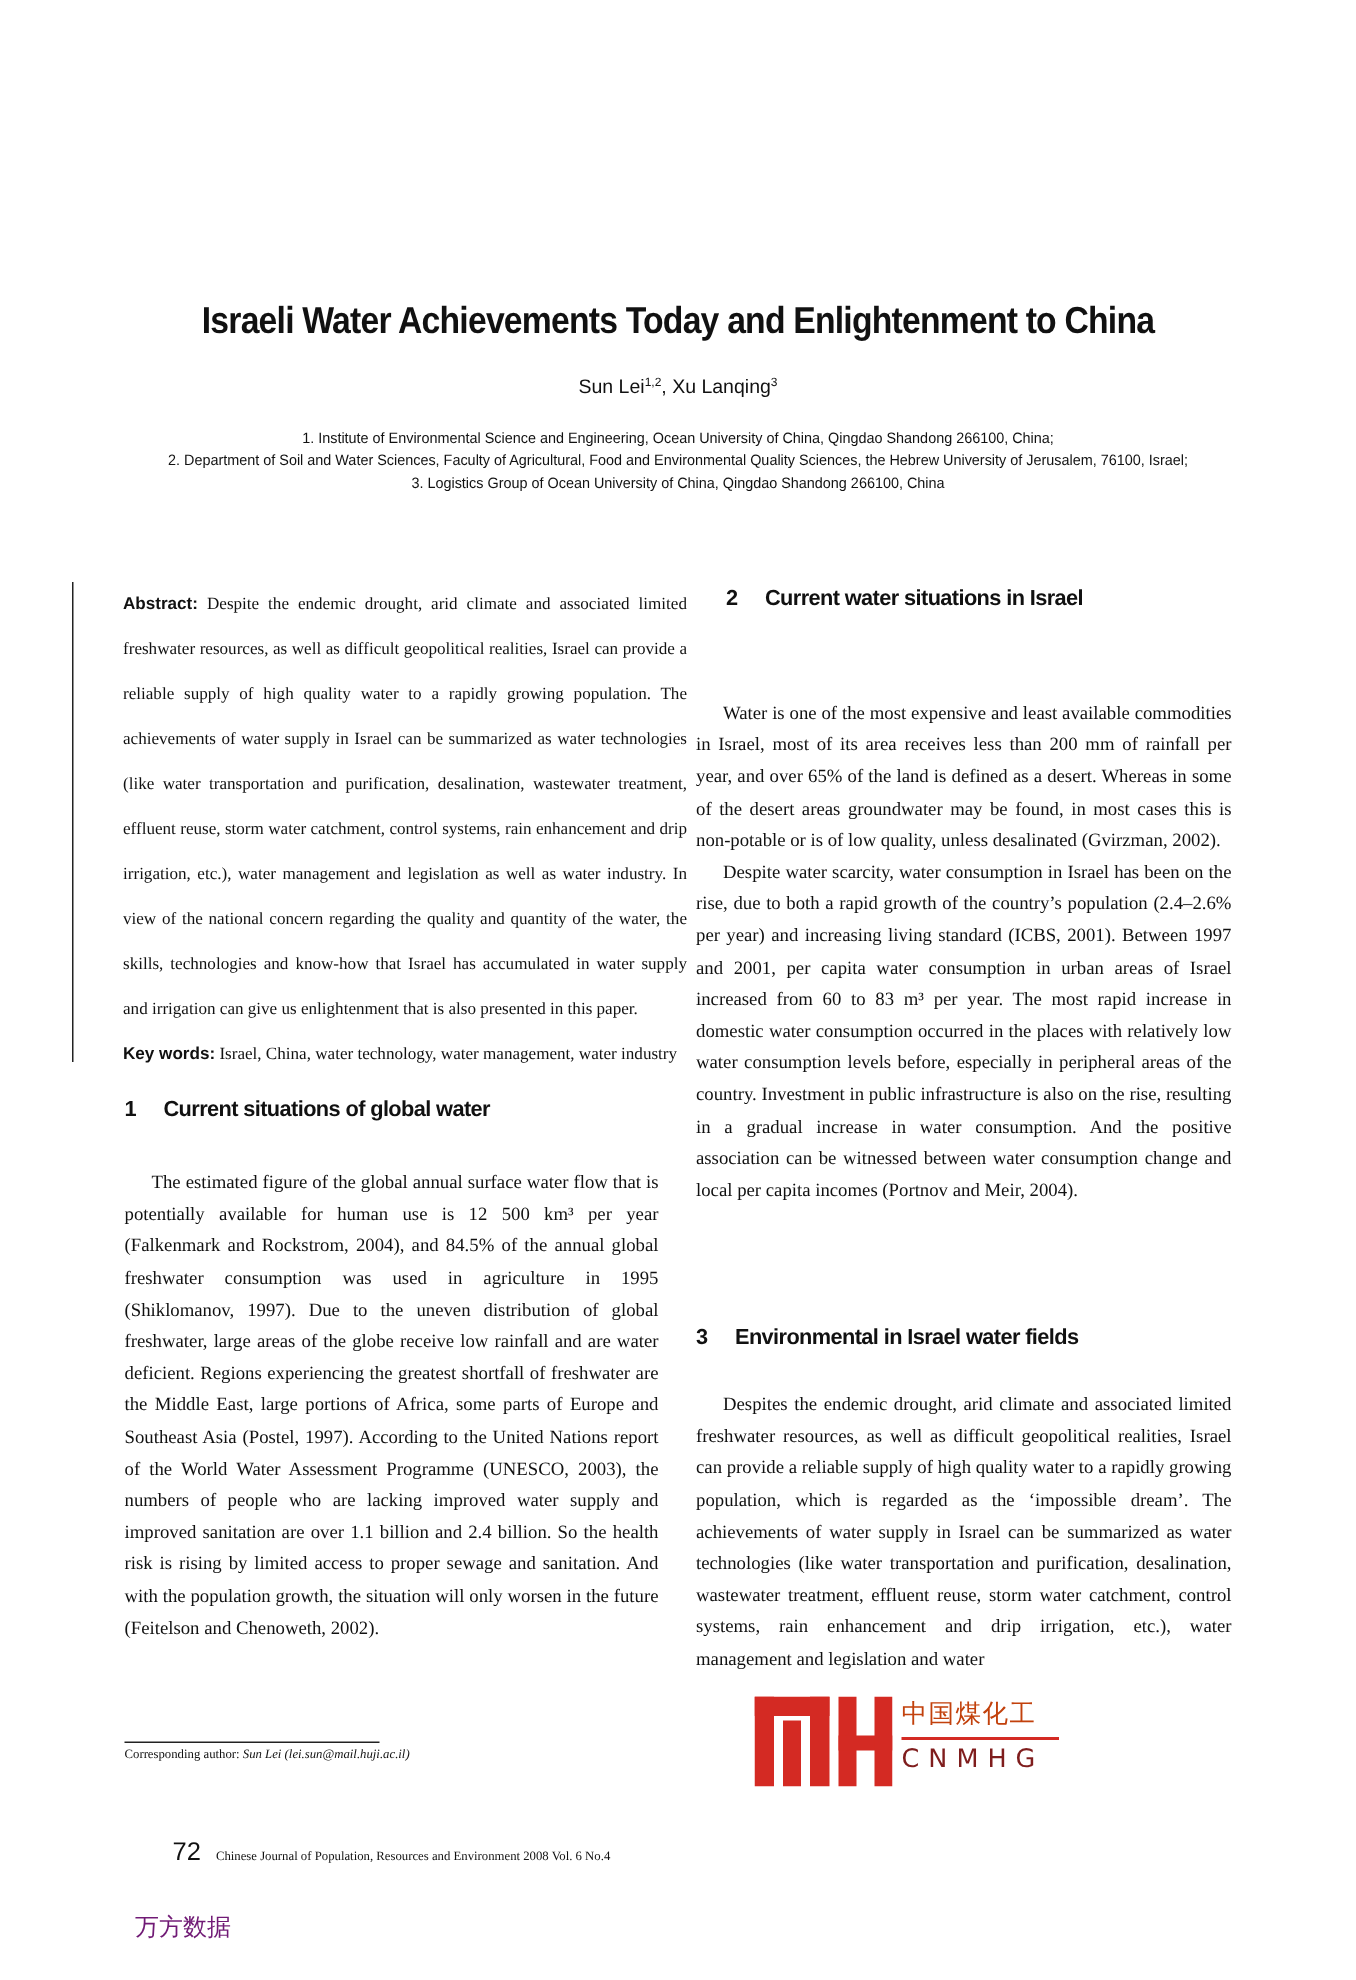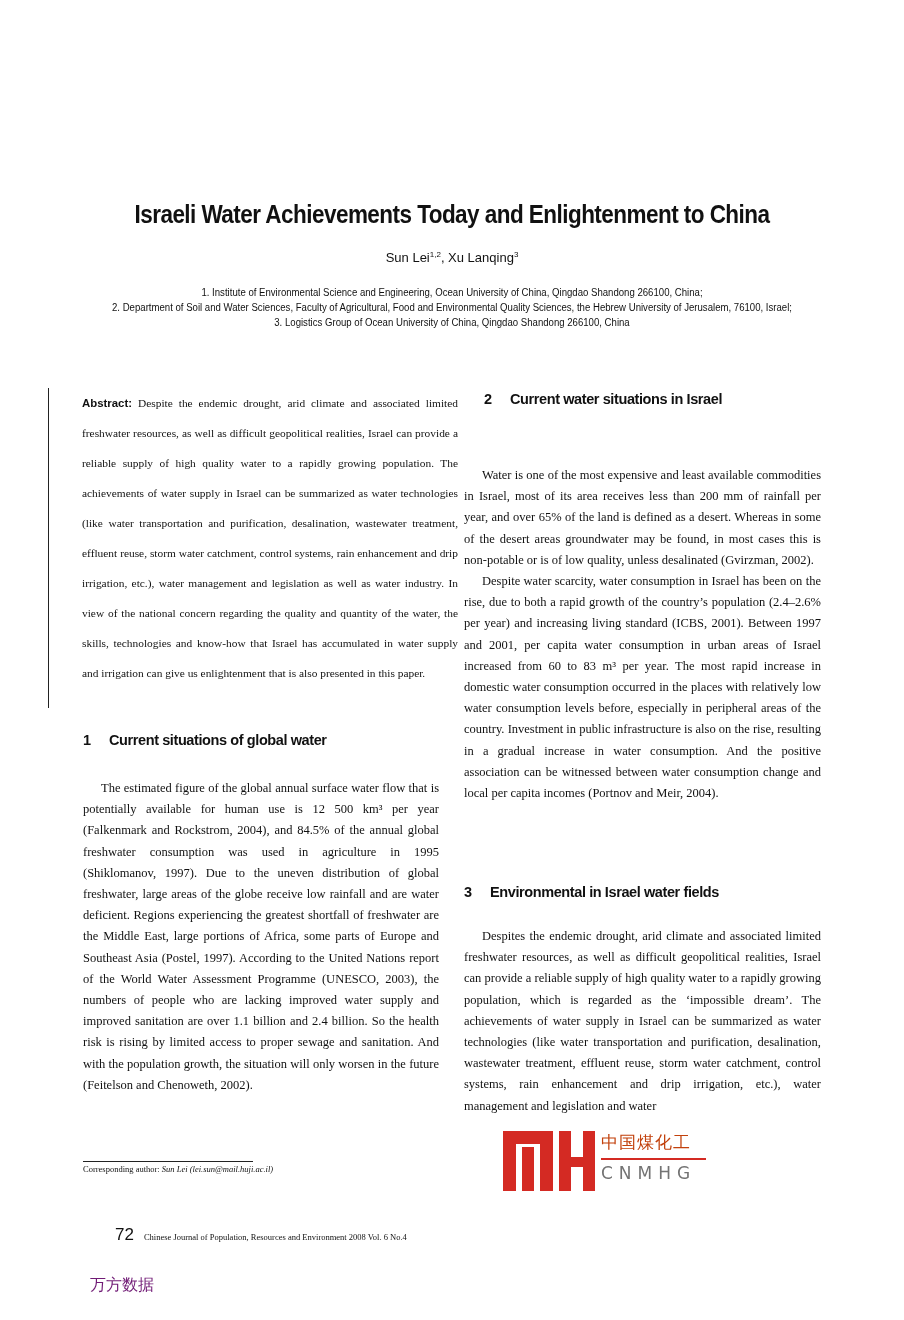--- a/index.html
+++ b/index.html
@@ -46,39 +46,40 @@
       left: 83px; top: 1164px; font-family: Liberation Serif, serif; font-size: 8.5px;
     }
     .footnote .it { font-style: italic; }
     .footer { left: 83px; top: 1225px; font-family: "Liberation Serif", serif; font-size: 8.5px; }
     .footer .pnum { font-family: "Liberation Sans", sans-serif; font-size: 17px; margin-right: 10px; margin-left: 32px; }
     .wanfang { left: 90px; top: 1275px; font-family: "DejaVu Sans", sans-serif; font-size: 16px; color: #701a75; }
     .logo { left: 503px; top: 1131px; width: 210px; height: 60px; background: #fff; }
     .logo-mark { position: absolute; left: 0; top: 0; width: 92px; height: 60px; }
     .logo-cn { position: absolute; left: 98px; top: 0; font-family: "DejaVu Sans", sans-serif; font-size: 17px; color: #c2410c; letter-spacing: 1px; }
     .logo-line { position: absolute; left: 98px; top: 27px; width: 105px; height: 2px; background: #d42a23; }
-    .logo-en { position: absolute; left: 98px; top: 32px; font-family: "DejaVu Sans", sans-serif; font-size: 17px; color: #737373; letter-spacing: 6px; }
+    .logo-en { position: absolute; left: 98px; top: 32px; font-family: "DejaVu Sans", sans-serif; font-size: 17px; color: #7f1d1d; letter-spacing: 6px; }
   </style>
 </head>
 <body>
 
 <div class="abs title">Israeli Water Achievements Today and Enlightenment to China</div>
 
 <div class="abs authors">
   <span>Sun Lei</span><sup>1,2</sup><span>, </span><span>Xu Lanqing</span><sup>3</sup>
 </div>
 
 <div class="abs affil">
   <div>1. Institute of Environmental Science and Engineering, Ocean University of China, Qingdao Shandong 266100, China;</div>
   <div>2. Department of Soil and Water Sciences, Faculty of Agricultural, Food and Environmental Quality Sciences, the Hebrew University of Jerusalem, 76100, Israel;</div>
   <div>3. Logistics Group of Ocean University of China, Qingdao Shandong 266100, China</div>
 </div>
 
 <div class="abs col abstract-box">
   <p><span class="lead">Abstract:</span><span> Despite the endemic drought, arid climate and associated limited freshwater resources, as well as difficult geopolitical realities, Israel can provide a reliable supply of high quality water to a rapidly growing population. The achievements of water supply in Israel can be summarized as water technologies (like water transportation and purification, desalination, wastewater treatment, effluent reuse, storm water catchment, control systems, rain enhancement and drip irrigation, etc.), water management and legislation as well as water industry. In view of the national concern regarding the quality and quantity of the water, the skills, technologies and know-how that Israel has accumulated in water supply and irrigation can give us enlightenment that is also presented in this paper.</span></p>
+  <p><span class="lead">Key words:</span><span> Israel, China, water technology, water management, water industry</span></p>
 </div>
 
 <div class="abs heading left-col" style="top:732px;">
   <span class="num">1</span><span>Current situations of global water</span>
 </div>
 <div class="abs col left-col" style="top:778px;">
   <p class="indent">The estimated figure of the global annual surface water flow that is potentially available for human use is 12 500 km³ per year (Falkenmark and Rockstrom, 2004), and 84.5% of the annual global freshwater consumption was used in agriculture in 1995 (Shiklomanov, 1997). Due to the uneven distribution of global freshwater, large areas of the globe receive low rainfall and are water deficient. Regions experiencing the greatest shortfall of freshwater are the Middle East, large portions of Africa, some parts of Europe and Southeast Asia (Postel, 1997). According to the United Nations report of the World Water Assessment Programme (UNESCO, 2003), the numbers of people who are lacking improved water supply and improved sanitation are over 1.1 billion and 2.4 billion. So the health risk is rising by limited access to proper sewage and sanitation. And with the population growth, the situation will only worsen in the future (Feitelson and Chenoweth, 2002).</p>
 </div>
 
 <div class="abs heading right-col" style="top:391px;margin-left:20px;">

